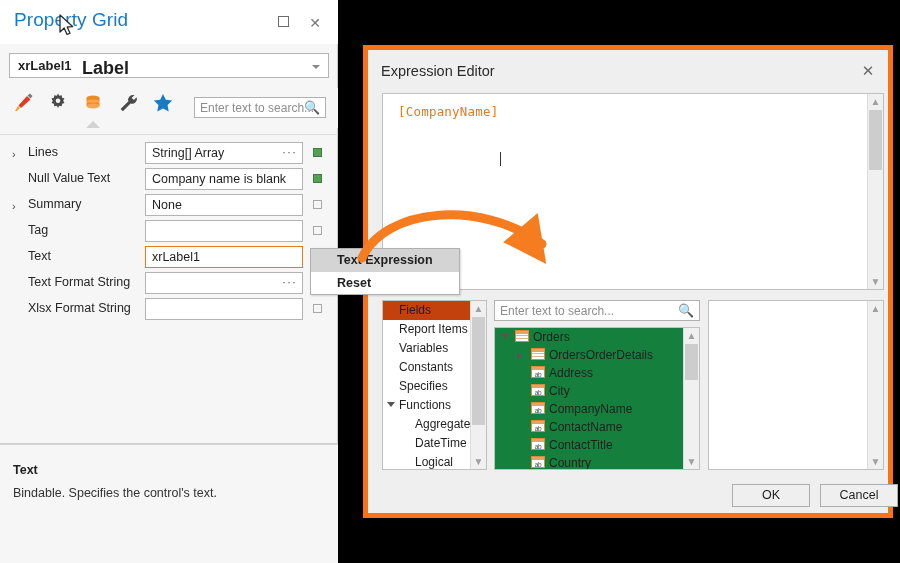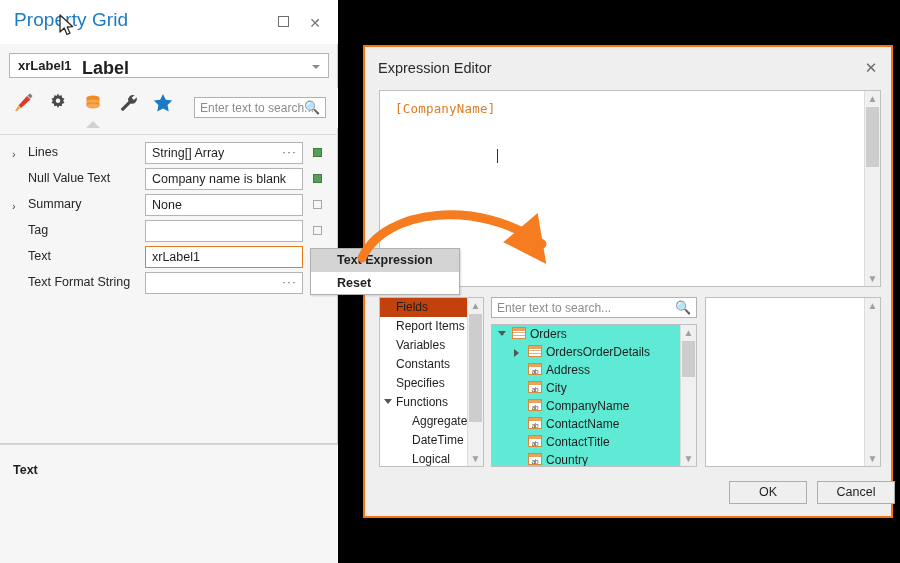--- a/index.html
+++ b/index.html
@@ -112,21 +112,21 @@
   .cm-label { position:absolute; left:26px; top:4px; font-size:12.5px; color:#1f1f1f; white-space:nowrap;font-weight:bold;}
   .cm-label.bold { font-weight:bold; }
   #cursor-arrow { position:absolute; left:58px; top:14px; z-index:50; }
 
   
   #annot-arrow { position:absolute; left:330px; top:196px; z-index:45; pointer-events:none; }
 
   
   #expr-dialog {
     position:absolute; left:363px; top:45px; width:530px; height:473px;
-    background:#efefef; border:2px solid #f97316; box-sizing:border-box; z-index:20;
+    background:#efefef; border:5px solid #f97316; box-sizing:border-box; z-index:20;
   }
   #expr-title {
     position:absolute; left:13px; top:13px; font-size:14.5px; color:#2b2b2b;
   }
   #expr-close {
     position:absolute; right:11px; top:12px; width:18px; height:18px; text-align:center;
     font-size:15px; color:#6a6a6a; line-height:18px; cursor:default;
   }
   #expr-textarea {
     position:absolute; left:14px; top:43px; width:502px; height:197px;
@@ -162,21 +162,21 @@
 
   #field-search {
     position:absolute; left:126px; top:250px; width:206px; height:21px;
     background:#fff; border:1px solid #b0b0b0; box-sizing:border-box;
   }
   #field-search-ph { position:absolute; left:5px; top:3px; font-size:12px; color:#8d8d8d; }
   #field-search-icon { position:absolute; right:4px; top:2px; font-size:13px; color:#5e5e5e; }
 
   #tree-panel {
     position:absolute; left:126px; top:277px; width:206px; height:143px;
-    background:#5eead4; border:1px solid #c0c0c0; box-sizing:border-box; overflow:hidden;text-decoration:underline;
+    background:#15803d; border:1px solid #c0c0c0; box-sizing:border-box; overflow:hidden;text-decoration:underline;
   }
   .tree-item { position:relative; height:18px; }
   .tree-label { position:absolute; top:2px; font-size:12px; color:#1f1f1f; white-space:nowrap; }
   .tree-toggle { position:absolute; top:6px; width:0;height:0; }
   .tree-toggle.expanded { border-left:4px solid transparent;border-right:4px solid transparent;border-top:5px solid #555; }
   .tree-toggle.collapsed { border-top:4px solid transparent;border-bottom:4px solid transparent;border-left:5px solid #555; }
   .ico-table {
     position:absolute; top:2px; width:14px; height:12px; border:1px solid #d98a3a; box-sizing:border-box;
     background:
       linear-gradient(#e8a35f,#e8a35f) 0 0/100% 3px no-repeat,
@@ -310,25 +310,33 @@
             <div class="prop-value-text">xrLabel1</div>
           </div>
         </div>
         <div class="prop-row">
           <div class="prop-label">Text Format String</div>
           <div class="prop-value-box">
             <div class="prop-value-text"></div>
             <div class="prop-ellipsis">···</div>
           </div>
         </div>
+        <div class="prop-row">
+          <div class="prop-label">Xlsx Format String</div>
+          <div class="prop-value-box">
+            <div class="prop-value-text"></div>
+          </div>
+          <div class="prop-flag off"></div>
+        </div>
       </div>
 
     <div id="pg-desc-sep"></div>
     <div id="pg-desc">
       <div id="pg-desc-title">Text</div>
+      <div id="pg-desc-body">Bindable. Specifies the control's text.</div>
     </div>
   </div>
 
   <div id="context-menu">
       <div class="cm-item selected">
         <div class="cm-label bold">Text Expression</div>
       </div>
       <div class="cm-item">
         <div class="cm-label">Reset</div>
       </div>

